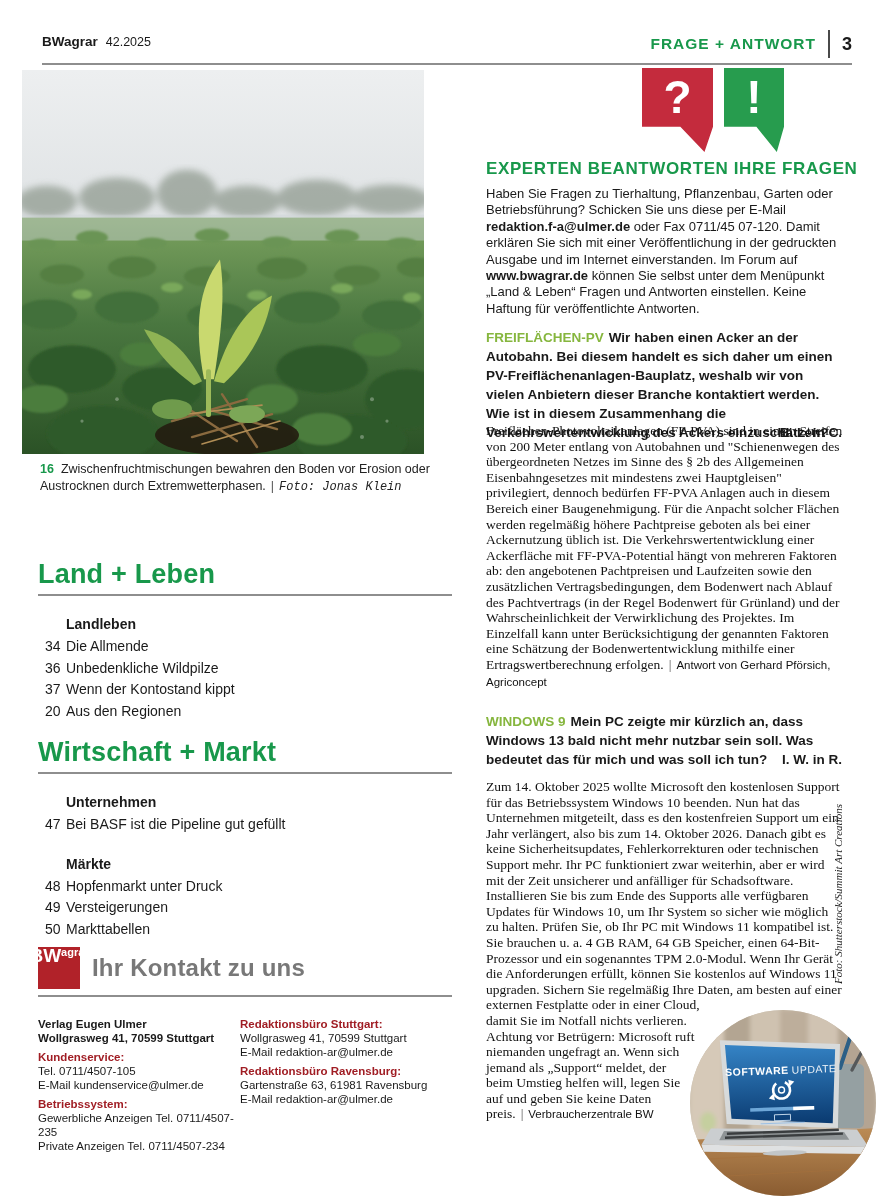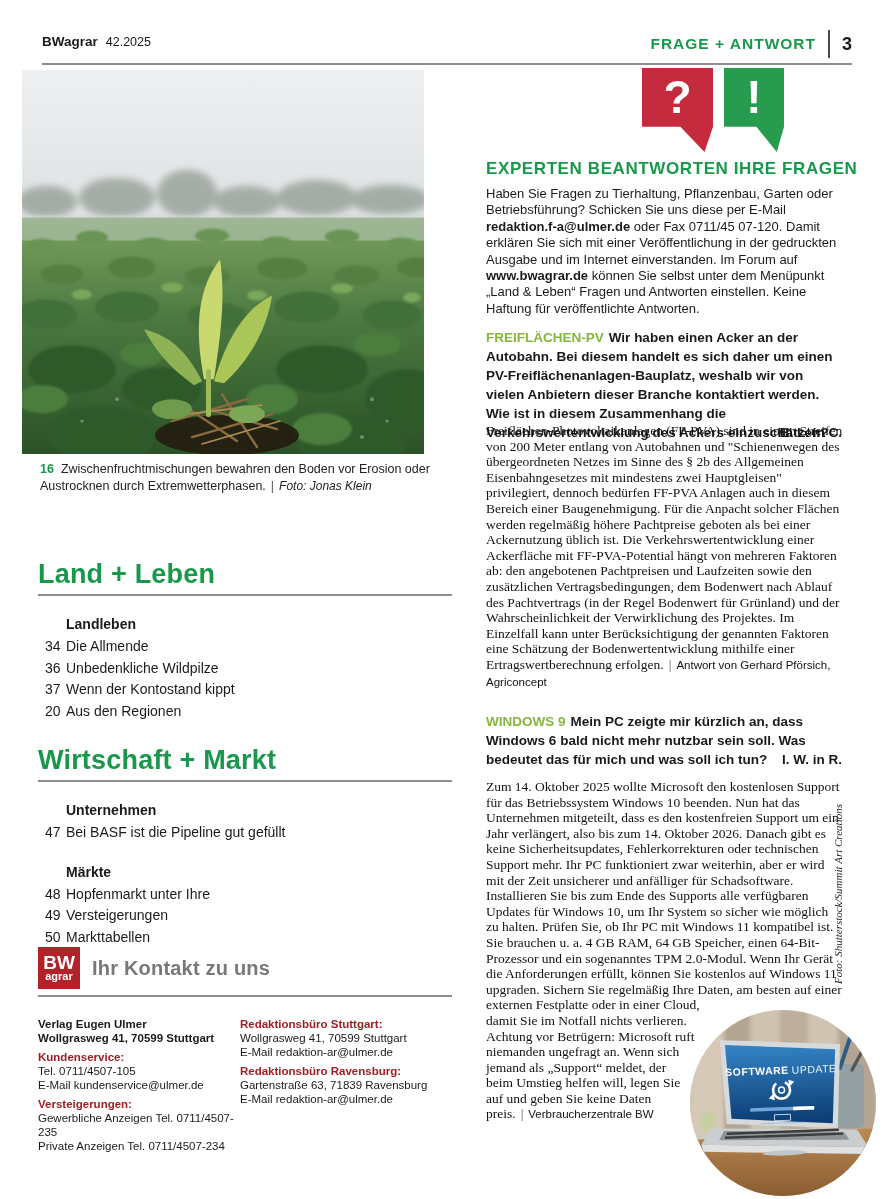--- a/index.html
+++ b/index.html
@@ -24,40 +24,40 @@
   .bubble-q { left:642px; top:68px; width:71px; height:84px; background:#c42b3d;
               clip-path:polygon(0 0,100% 0,100% 70%,88% 100%,54% 70%,0 70%); }
   .bubble-e { left:724px; top:68px; width:60px; height:84px; background:#279c4e;
               clip-path:polygon(0 0,100% 0,100% 70%,88% 100%,54% 70%,0 70%); }
 
   
   .main-photo { left:22px; top:70px; width:402px; height:384px; }
   .caption { left:40px; top:461px; width:402px; font-size:12.5px; line-height:16.5px; color:#222; }
   .cap-num { color:#18984b; font-weight:bold; margin-right:7px; }
   .pipe { font-weight:300; color:#555; margin:0 5px; }
-  .cap-credit { font-family:Liberation Sans, sans-serif; font-style:italic; font-size:12px;margin-top:32px; }
+  .cap-credit { font-family:Liberation Mono, monospace; font-style:italic; font-size:12px;margin-top:32px; }
 
   
   .toc-section { left:38px; width:414px; }
-  .toc-sec-1 { top:560px; } .toc-sec-2 { top:738px;margin-top:8px; }
+  .toc-sec-1 { top:560px; } .toc-sec-2 { top:738px; }
   .toc-title { color:#18984b; font-weight:bold; font-size:27px; line-height:28px; letter-spacing:.2px; }
   .toc-rule { margin-top:6px; }
   .toc-groups { margin-top:18px; }
   .toc-group { margin-bottom:18px; }
   .toc-group h3 { font-size:14px; line-height:20px; margin-left:28px; margin-bottom:2px; }
   .toc-row { font-size:14px; line-height:21.5px; padding-left:7px; }
   .toc-row .pg { display:inline-block; width:21px; }
 
   
   .contact-head { left:38px; top:947px; display:flex; align-items:center; }
   .logo { width:42px; height:42px; background:#b12229; color:#fff; text-align:center;
-          display:flex; flex-direction:column; justify-content:center; }
+          display:flex; flex-direction:row; justify-content:center; }
   .logo .l1 { font-weight:bold; font-size:19px; line-height:17px; }
   .logo .l2 { font-weight:bold; font-size:11px; line-height:11px; }
-  .contact-title { color:#787878; font-weight:bold; font-size:20px; margin-left:12px; letter-spacing:.2px; }
+  .contact-title { color:#787878; font-weight:bold; font-size:24px; margin-left:12px; letter-spacing:.2px; }
   .contact-rule { left:38px; top:995px; width:414px; }
   .contact-col { top:1017px; font-size:11.5px; line-height:14px; }
   .contact-col-1 { left:38px; width:196px; }
   .contact-col-2 { left:240px; width:214px; }
   .c-block { margin-bottom:5px; }
   .c-block .svc { color:#a01d24; font-weight:bold; }
   .c-block .b { font-weight:bold; }
 
   
   .qa-head { left:486px; top:159px; color:#18984b; font-weight:bold; font-size:17px; letter-spacing:.6px; }
@@ -228,21 +228,21 @@
 <div class="abs toc-section toc-sec-2">
   <h2 class="toc-title">Wirtschaft + Markt</h2>
   <div class="rule toc-rule"></div>
   <div class="toc-groups">
       <div class="toc-group">
         <h3>Unternehmen</h3>
         <div class="toc-row"><span class="pg">47</span><span>Bei BASF ist die Pipeline gut gefüllt</span></div>
       </div>
       <div class="toc-group">
         <h3>Märkte</h3>
-        <div class="toc-row"><span class="pg">48</span><span>Hopfenmarkt unter Ihre</span></div>
+        <div class="toc-row"><span class="pg">48</span><span>Hopfenmarkt unter Druck</span></div>
         <div class="toc-row"><span class="pg">49</span><span>Versteigerungen</span></div>
         <div class="toc-row"><span class="pg">50</span><span>Markttabellen</span></div>
       </div>
     </div>
 </div>
 
 <div class="abs contact-head">
   <div class="logo">
     <span class="l1">BW</span>
     <span class="l2">agrar</span>
@@ -254,51 +254,51 @@
     <div class="c-block">
       <div class="b">Verlag Eugen Ulmer</div>
       <div class="b">Wollgrasweg 41, 70599 Stuttgart</div>
     </div>
     <div class="c-block">
       <div class="svc">Kundenservice:</div>
       <div>Tel. 0711/4507-105</div>
       <div>E-Mail kundenservice@ulmer.de</div>
     </div>
     <div class="c-block">
-      <div class="svc">Versteigerungen:</div>
+      <div class="svc">Betriebssystem:</div>
       <div>Gewerbliche Anzeigen Tel. 0711/4507-235</div>
       <div>Private Anzeigen Tel. 0711/4507-234</div>
     </div>
   </div>
 <div class="abs contact-col contact-col-2">
     <div class="c-block">
       <div class="svc">Redaktionsbüro Stuttgart:</div>
       <div>Wollgrasweg 41, 70599 Stuttgart</div>
       <div>E-Mail redaktion-ar@ulmer.de</div>
     </div>
     <div class="c-block">
       <div class="svc">Redaktionsbüro Ravensburg:</div>
-      <div>Gartenstraße 63, 71839 Ravensburg</div>
+      <div>Gartenstraße 63, 61981 Ravensburg</div>
       <div>E-Mail redaktion-ar@ulmer.de</div>
     </div>
   </div>
 
 <h1 class="abs qa-head">EXPERTEN BEANTWORTEN IHRE FRAGEN</h1>
 <p class="abs qa-intro"><span>Haben Sie Fragen zu Tierhaltung, Pflanzenbau, Garten oder Betriebsführung? Schicken Sie uns diese per E-Mail </span><span class="b">redaktion.f-a@ulmer.de</span><span> oder Fax 0711/45 07-120. Damit erklären Sie sich mit einer Veröffentlichung in der gedruckten Ausgabe und im Internet einverstanden. Im Forum auf </span><span class="b">www.bwagrar.de</span><span> können Sie selbst unter dem Menüpunkt „Land &amp; Leben“ Fragen und Antworten einstellen. Keine Haftung für veröffentlichte Antworten.</span></p>
 
 <p class="question q1">
   <span class="qlabel">FREIFLÄCHEN-PV</span><span>Wir haben einen Acker an der Autobahn. Bei diesem handelt es sich daher um einen PV-Freiflächenanlagen-Bauplatz, weshalb wir von vielen Anbietern dieser Branche kontaktiert werden. Wie ist in diesem Zusammenhang die Verkehrswertentwicklung des Ackers einzuschätzen?</span>
   <span class="asker">B. L. in C.</span>
 </p>
 <p class="answer a1">
   <span>Freiflächen-Photovoltaikanlagen (FF-PVA) sind in einem Streifen von 200 Meter entlang von Autobahnen und "Schienenwegen des übergeordneten Netzes im Sinne des § 2b des Allgemeinen Eisenbahngesetzes mit mindestens zwei Hauptgleisen" privilegiert, dennoch bedürfen FF-PVA Anlagen auch in diesem Bereich einer Baugenehmigung. Für die Anpacht solcher Flächen werden regelmäßig höhere Pachtpreise geboten als bei einer Ackernutzung üblich ist. Die Verkehrswertentwicklung einer Ackerfläche mit FF-PVA-Potential hängt von mehreren Faktoren ab: den angebotenen Pachtpreisen und Laufzeiten sowie den zusätzlichen Vertragsbedingungen, dem Bodenwert nach Ablauf des Pachtvertrags (in der Regel Bodenwert für Grünland) und der Wahrscheinlichkeit der Verwirklichung des Projektes. Im Einzelfall kann unter Berücksichtigung der genannten Faktoren eine Schätzung der Bodenwertentwicklung mithilfe einer Ertragswertberechnung erfolgen.</span><span class="pipe">|</span><span class="ans-credit">Antwort von Gerhard Pförsich, Agriconcept</span>
 </p>
 
 <p class="question q2">
-  <span class="qlabel">WINDOWS 9</span><span>Mein PC zeigte mir kürzlich an, dass Windows 6 bald nicht mehr nutzbar sein soll. Was bedeutet das für mich und was soll ich tun?</span>
+  <span class="qlabel">WINDOWS 9</span><span>Mein PC zeigte mir kürzlich an, dass Windows 13 bald nicht mehr nutzbar sein soll. Was bedeutet das für mich und was soll ich tun?</span>
   <span class="asker">I. W. in R.</span>
 </p>
 <p class="answer a2">
   <span class="circle-spacer"></span><span>Zum 14. Oktober 2025 wollte Microsoft den kostenlosen Support für das Betriebssystem Windows 10 beenden. Nun hat das Unternehmen mitgeteilt, dass es den kostenfreien Support um ein Jahr verlängert, also bis zum 14. Oktober 2026. Danach gibt es keine Sicherheitsupdates, Fehlerkorrekturen oder technischen Support mehr. Ihr PC funktioniert zwar weiterhin, aber er wird mit der Zeit unsicherer und anfälliger für Schadsoftware. Installieren Sie bis zum Ende des Supports alle verfügbaren Updates für Windows 10, um Ihr System so sicher wie möglich zu halten. Prüfen Sie, ob Ihr PC mit Windows 11 kompatibel ist. Sie brauchen u. a. 4 GB RAM, 64 GB Speicher, einen 64-Bit-Prozessor und ein sogenanntes TPM 2.0-Modul. Wenn Ihr Gerät die Anforderungen erfüllt, können Sie kostenlos auf Windows 11 upgraden. Sichern Sie regelmäßig Ihre Daten, am besten auf einer externen Festplatte oder in einer Cloud, damit Sie im Notfall nichts verlieren. Achtung vor Betrügern: Microsoft ruft niemanden ungefragt an. Wenn sich jemand als „Support“ meldet, der beim Umstieg helfen will, legen Sie auf und geben Sie keine Daten preis.</span><span class="pipe">|</span><span class="ans-credit">Verbraucherzentrale BW</span>
 </p>
 
 <div class="abs vert-credit">Foto: Shutterstock/Summit Art Creations</div>
 
 <svg class="abs update-photo" viewBox="0 0 186 186">
   <defs>

